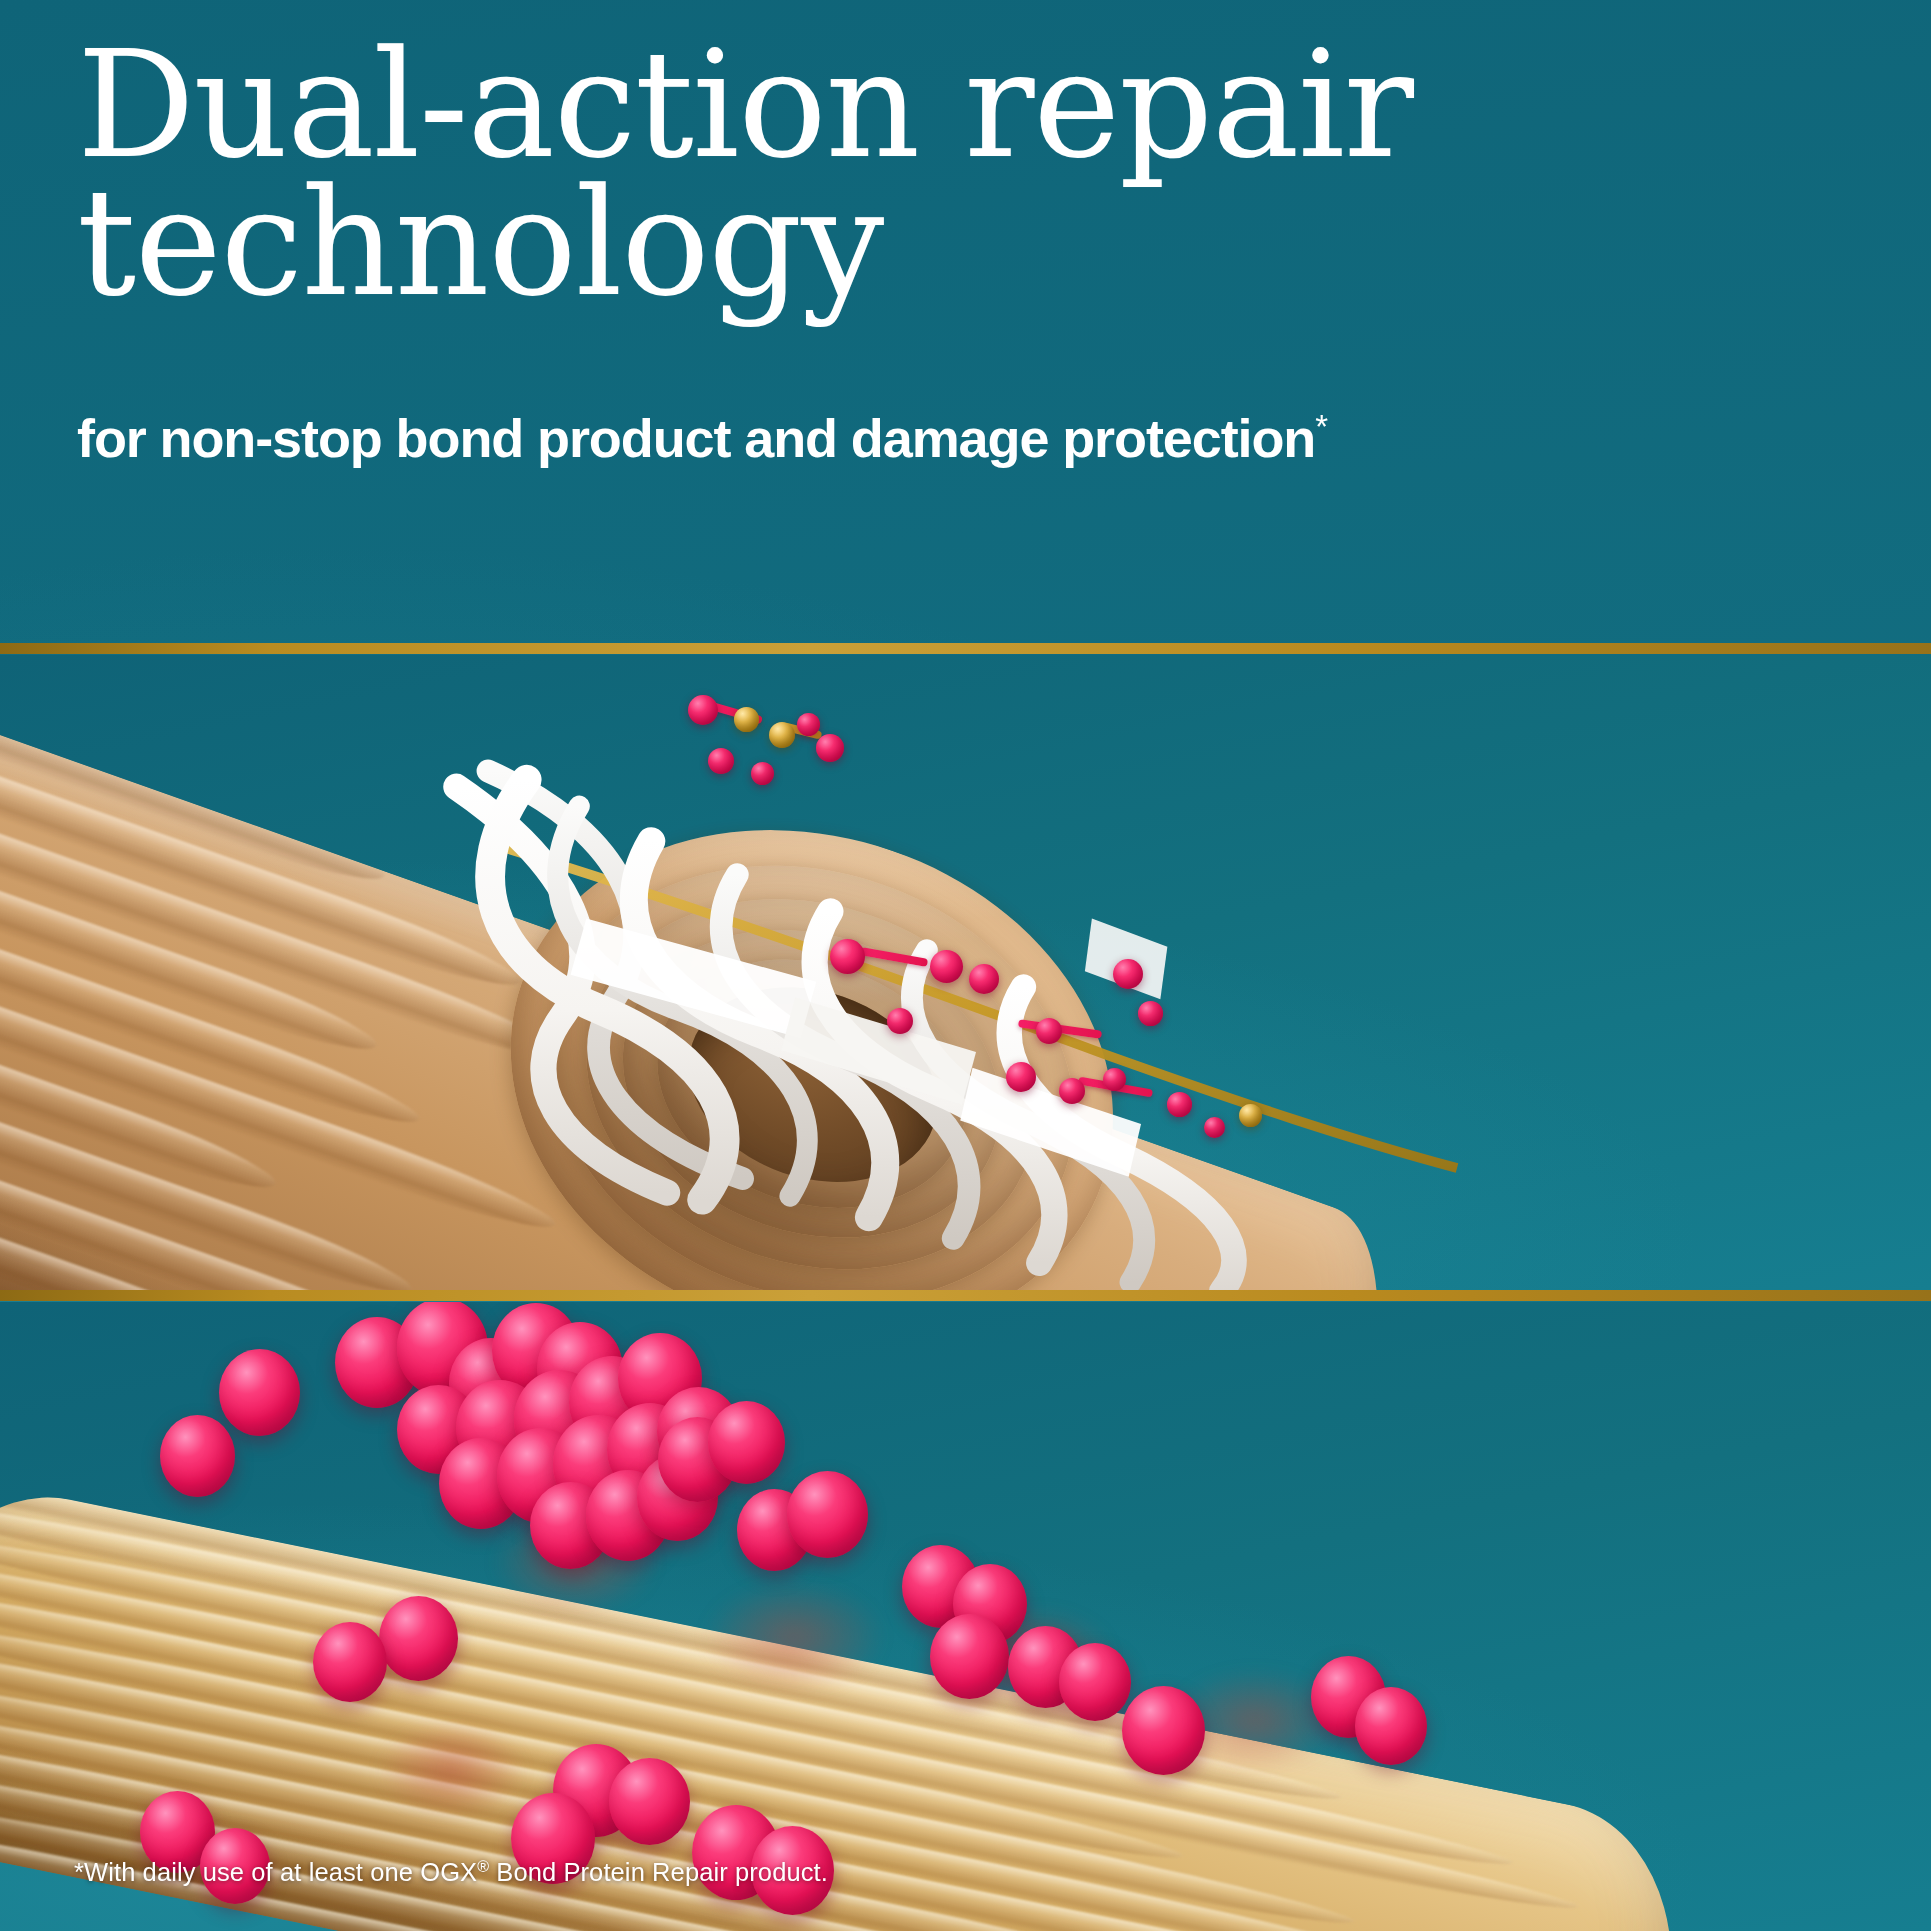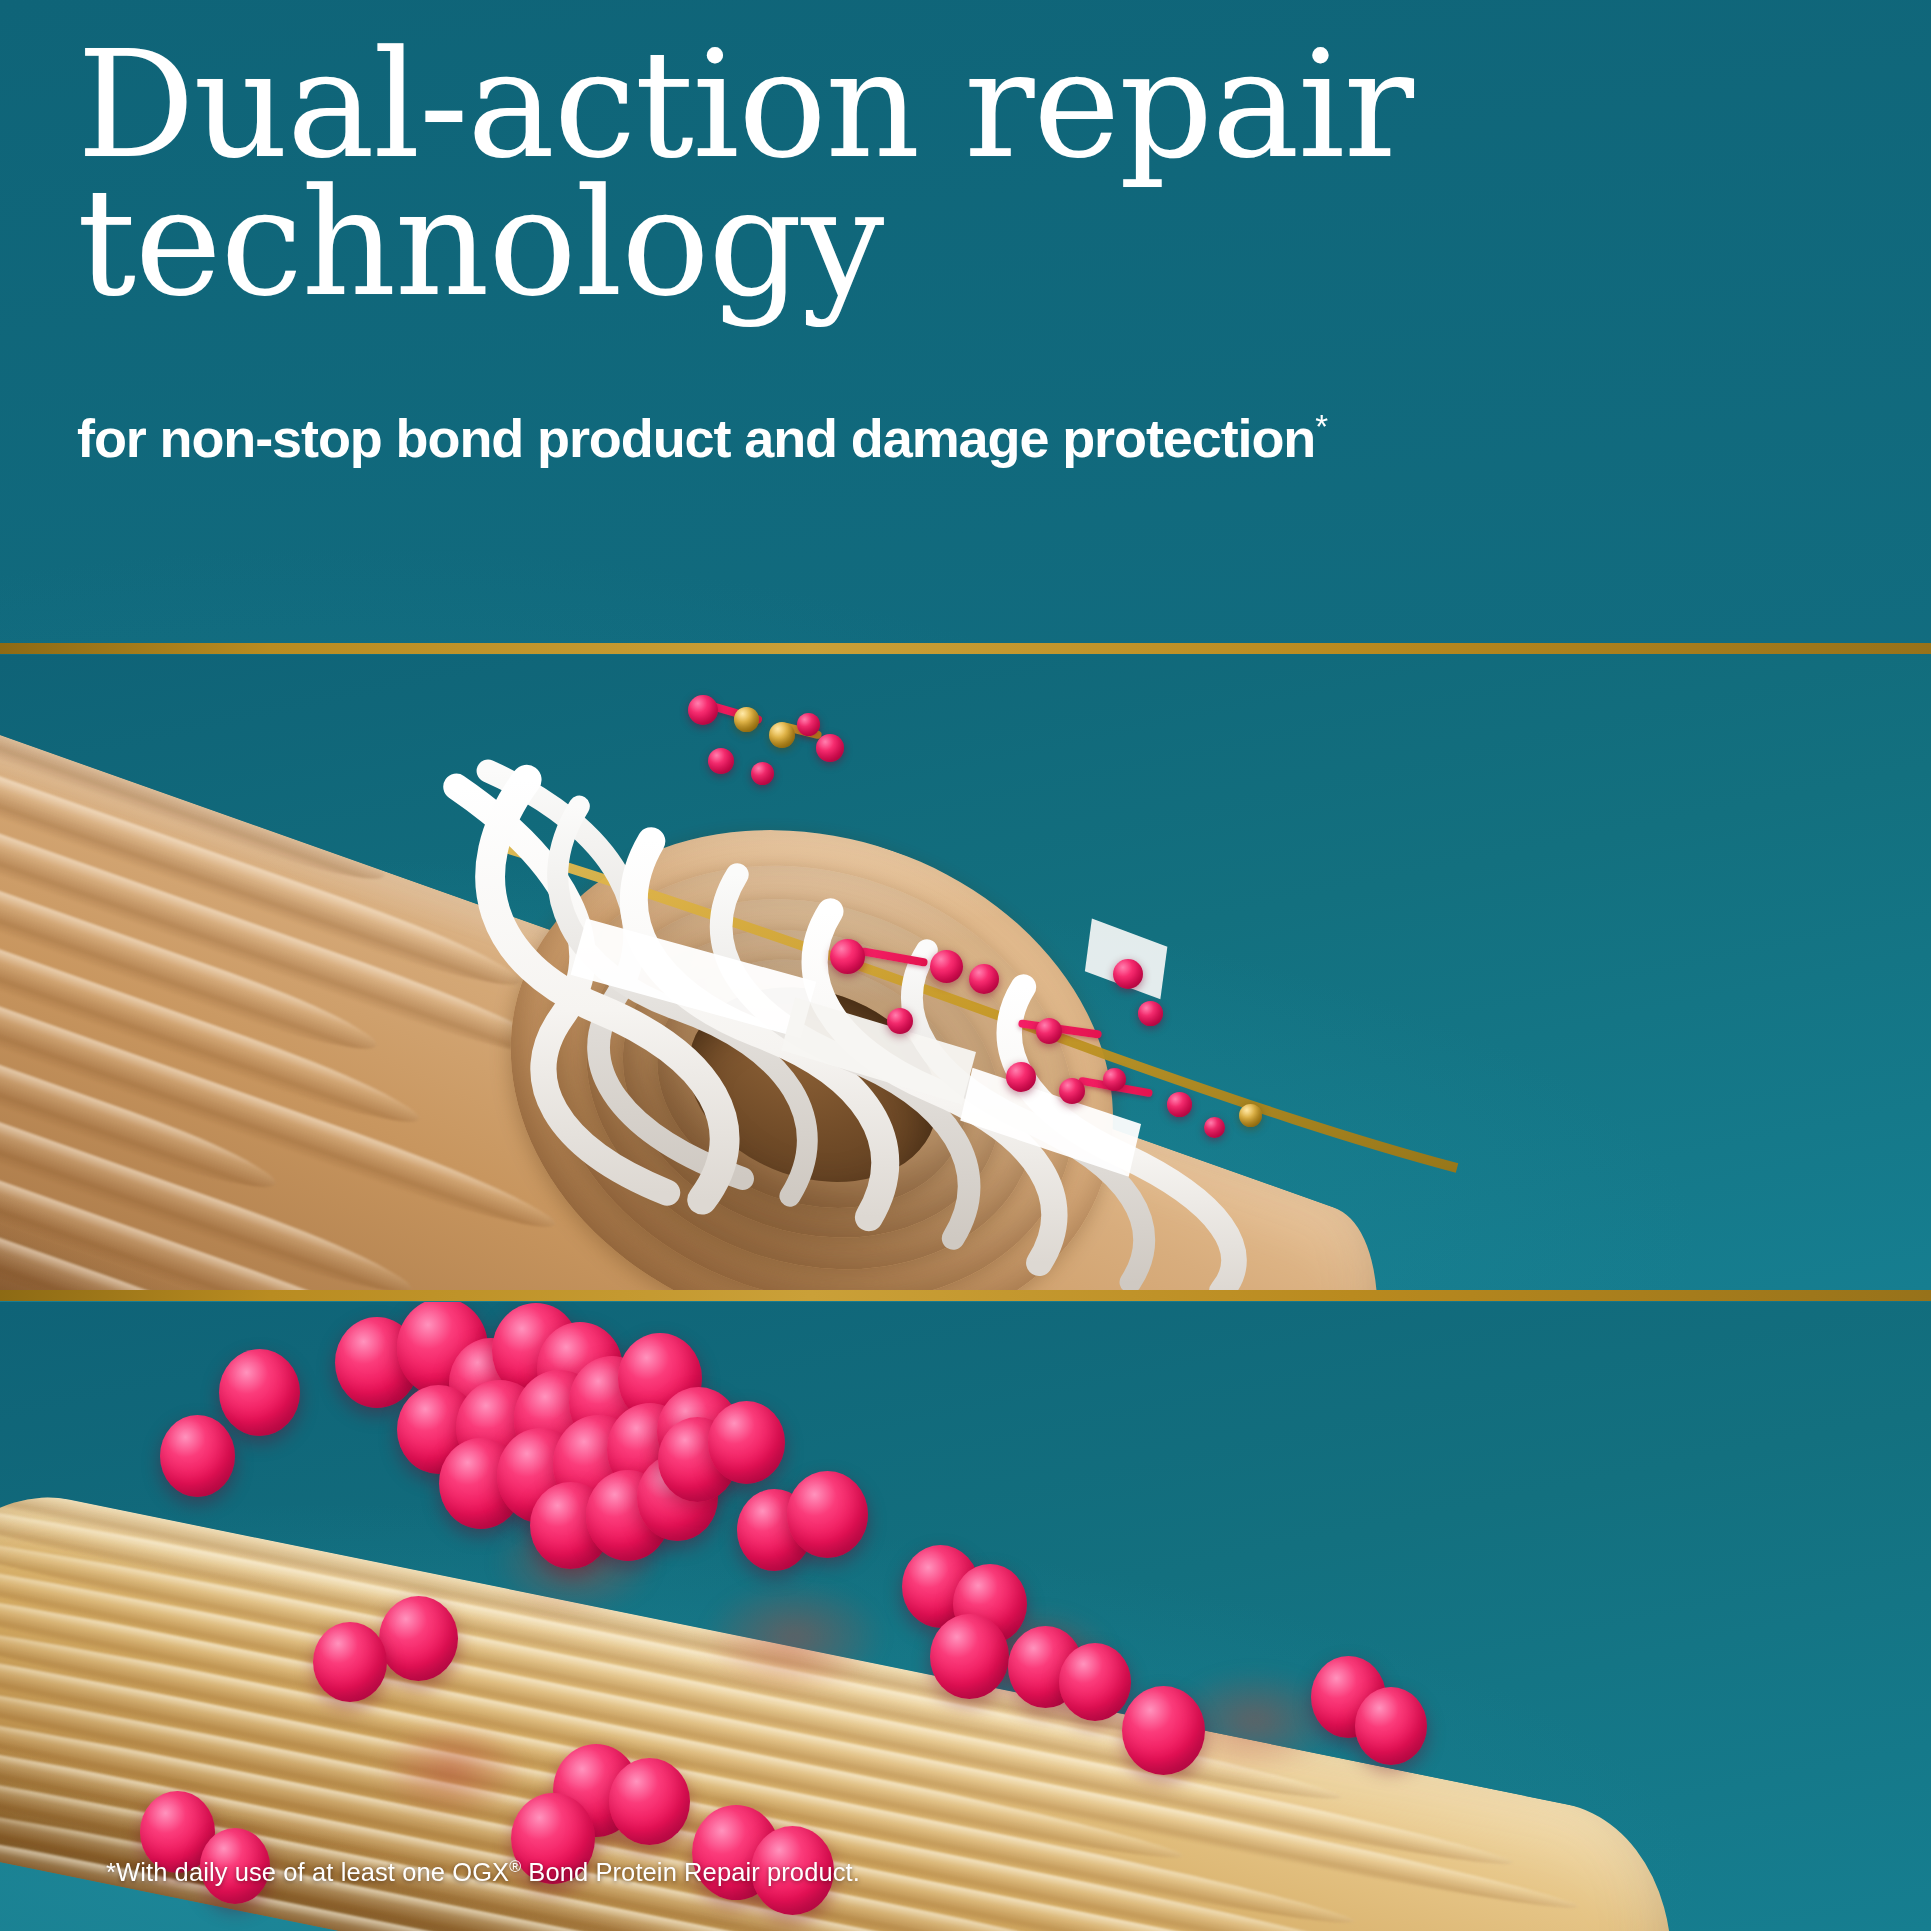--- a/index.html
+++ b/index.html
@@ -142,21 +142,20 @@
     position:absolute; border-radius:50%;
     background:radial-gradient(circle at 34% 27%, #ff93bd 0%, #fb3c7b 26%, #ef1259 60%, #b80845 100%);
     box-shadow:0 7px 17.6px rgba(110,4,38,.38), inset -7px -10.5px 19.3px rgba(120,4,42,.36);
   }
 
   
   .footnote {
     position:absolute; left:74px; top:1858px; z-index:20;
     font-size:25.5px; font-weight:400; color:#ffffff; letter-spacing:0.1px;
     text-shadow:0 0.9px 4.4px rgba(30,10,0,.55);
-    margin-left:32px;
   }
   .footnote .reg { font-size:16px; vertical-align:super; line-height:0; }
 </style>
 </head>
 <body>
 
 <div id="stage">
 
   <div class="header">
     <div class="headline">Dual-action repair

